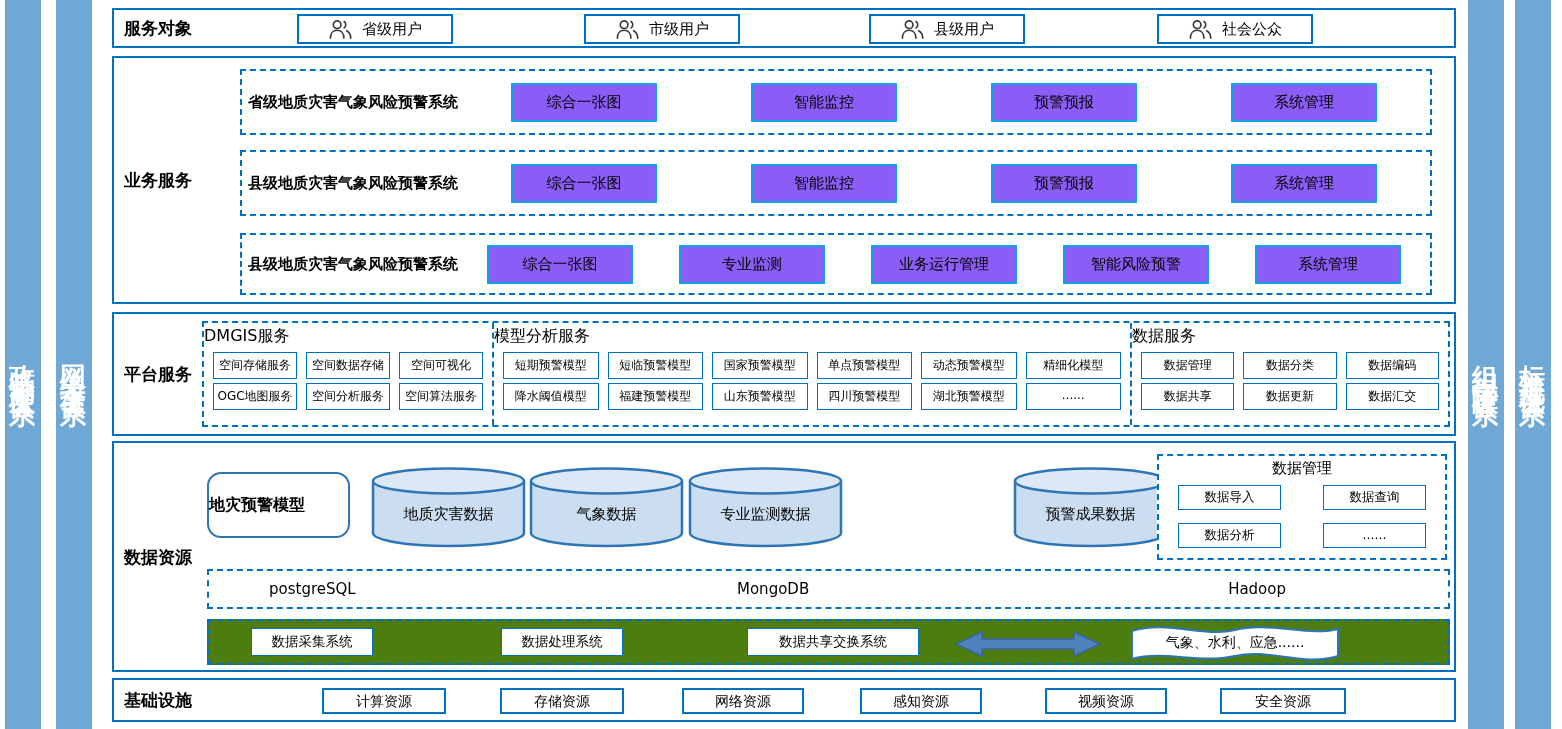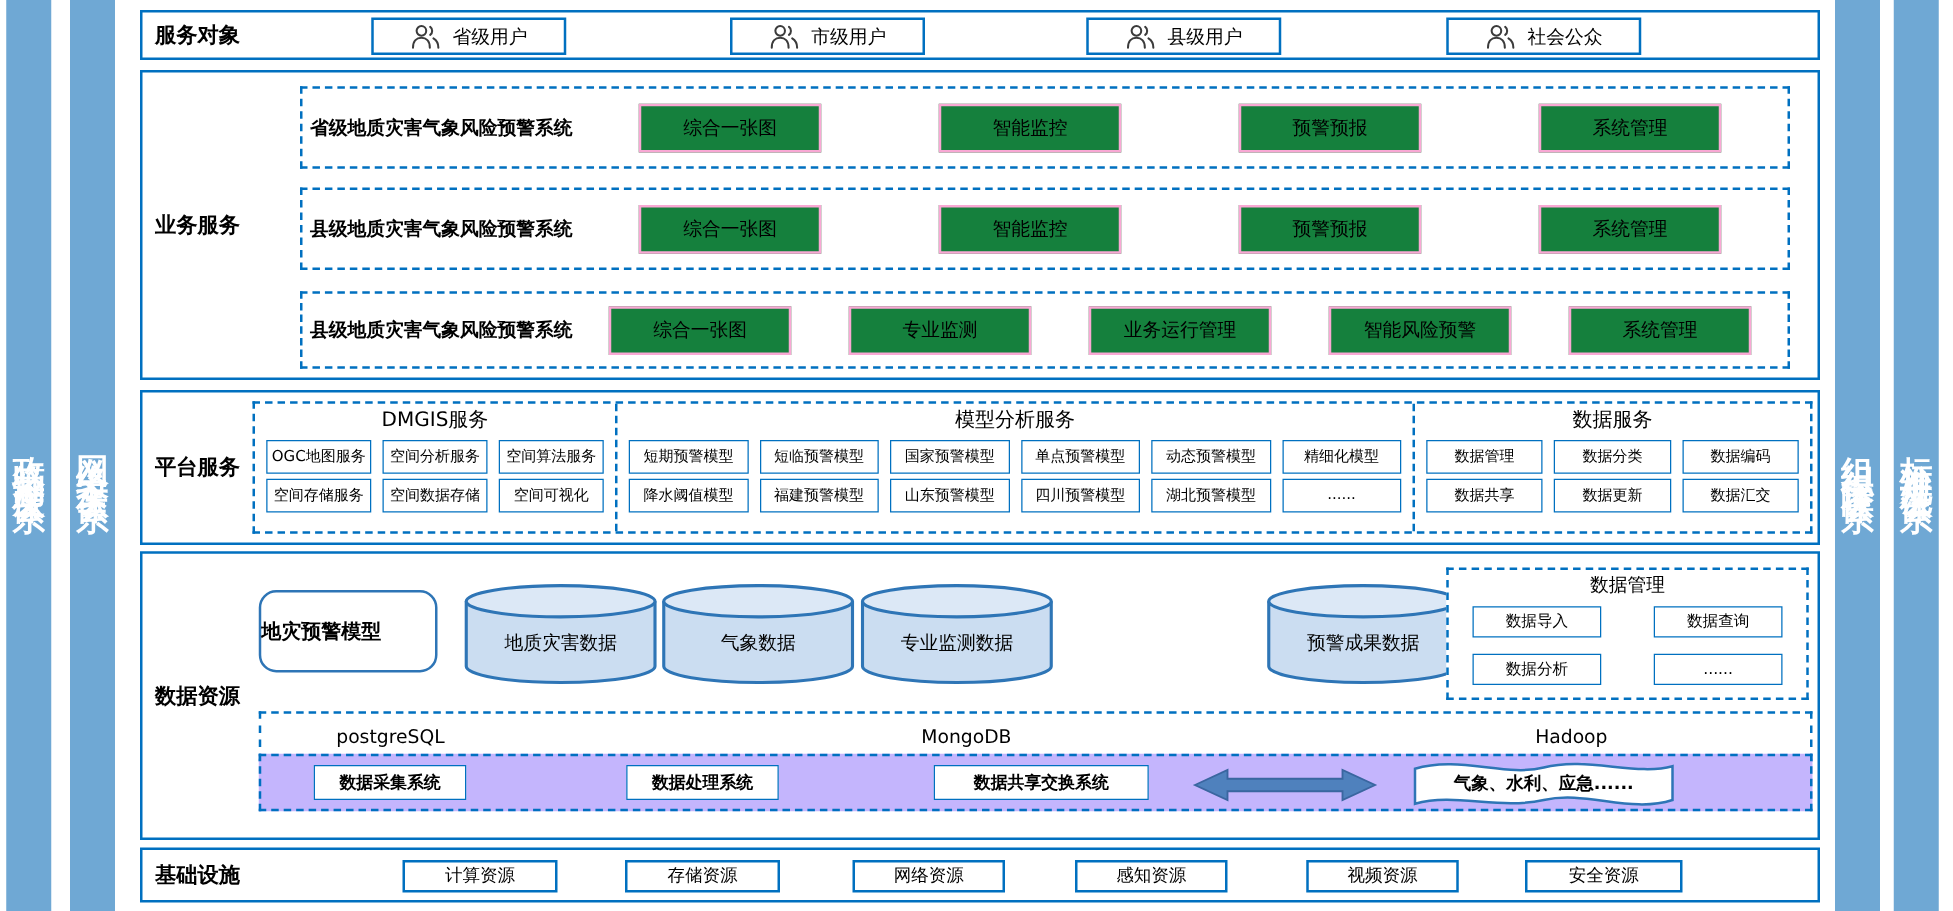--- a/index.html
+++ b/index.html
@@ -44,34 +44,34 @@
   .biz-row {
     position:absolute; left:126px; width:1192px; border:2px dashed #0070C0;
     display:flex; align-items:center; background:#fff;
   }
   #biz-row-0 { top:11px; height:66px; }
   #biz-row-1 { top:92px; height:66px; }
   #biz-row-2 { top:175px; height:62px; }
   .biz-title { flex:0 0 222px; padding-left:6px; font-weight:bold; font-size:15px; }
   .biz-btns { flex:1; display:flex; justify-content:space-around; align-items:center; padding-right:6px; }
   .btn {
-    min-width:146px; border:2px solid #f9a8d4; background:#15803d;
+    min-width:146px; border:2px solid #0ea5e9; background:#8b5cf6;
     text-align:center; padding:8px 4px; font-size:15px; white-space:nowrap;
   }
 
   
   .plat-wrap {
     position:absolute; left:88px; top:7px; width:1248px; height:106px;
     border:2px dashed #0070C0; display:flex; background:#fff;
   }
   .plat-group { display:flex; flex-direction:column; padding:1px 0 2px; }
   #plat-g0 { width:288px; }
   #plat-g1 { width:638px; border-left:2px dashed #0070C0; }
   #plat-g2 { flex:1; border-left:2px dashed #0070C0; }
-  .plat-title { text-align:center; font-size:16px; padding:2px 0 1px; }
+  .plat-title { text-align:left; font-size:16px; padding:2px 0 1px; }
   .plat-row { display:flex; margin:4px 9px 0; gap:9px; }
   .sbtn {
     flex:1; border:1.5px solid #0070C0; background:#fff; text-align:center;
     font-size:12px; padding:4px 1px; white-space:nowrap; overflow:hidden;
   }
 
   
   .model-box {
     position:absolute; left:93px; top:29px; width:143px; height:66px;
     border:2.5px solid #2E75B6; border-radius:14px; background:#fff;
@@ -80,21 +80,21 @@
   .cyl { position:absolute; top:22px; width:157px; height:86px; }
   .cyl svg { position:absolute; inset:0; }
   .cyl-label { position:absolute; left:0; right:0; top:40px; text-align:center; font-size:15px; }
   .dm-box { position:absolute; left:1043px; top:11px; width:290px; height:106px; border:2px dashed #0070C0; background:#fff; }
   .dm-title { text-align:center; font-size:15px; padding-top:3px; }
   .dm-grid { display:grid; grid-template-columns:1fr 1fr; gap:13px 42px; padding:7px 19px 0; }
   .dm-btn { border:1.5px solid #0070C0; text-align:center; font-size:12.5px; padding:3px 0; background:#fff; }
   .db-box { position:absolute; left:93px; top:126px; width:1243px; height:40px; border:2px dashed #0070C0; background:#fff; }
   .db-name { position:absolute; top:50%; transform:translateY(-50%); font-size:15px; }
   #db-pg { left:60px; } #db-mongo { left:528px; } #db-hadoop { right:162px; }
-  .flow-box { position:absolute; left:93px; top:160px; width:1243px; height:46px; border:2px dashed #0070C0; background:#c4b5fd;font-weight:bold; }
+  .flow-box { position:absolute; left:93px; top:176px; width:1243px; height:46px; border:2px dashed #0070C0; background:#4d7c0f; }
   .fbtn {
     position:absolute; top:50%; transform:translateY(-50%);
     border:1.5px solid #0070C0; background:#fff; text-align:center; font-size:13.5px; padding:4px 4px; white-space:nowrap;
   }
   #fbtn-collect { left:42px;  width:122px; }
   #fbtn-process { left:292px; width:122px; }
   #fbtn-share   { left:538px; width:172px; }
   .flow-arrow { position:absolute; left:745px; top:8px; }
   .tape { position:absolute; left:920px; top:2px; width:212px; height:42px; }
   .tape svg { position:absolute; inset:0; }
@@ -197,28 +197,28 @@
   </div>
 </div>
 
 <div class="sec" id="sec-plat">
   <div class="sec-label">平台服务</div>
   <div class="plat-wrap">
 
     <div class="plat-group" id="plat-g0">
       <div class="plat-title">DMGIS服务</div>
       <div class="plat-row">
+        <div class="sbtn">空间存储服务</div>
+        <div class="sbtn">空间数据存储</div>
+        <div class="sbtn">空间可视化</div>
+      </div>
+      <div class="plat-row">
         <div class="sbtn">OGC地图服务</div>
         <div class="sbtn">空间分析服务</div>
         <div class="sbtn">空间算法服务</div>
-      </div>
-      <div class="plat-row">
-        <div class="sbtn">空间存储服务</div>
-        <div class="sbtn">空间数据存储</div>
-        <div class="sbtn">空间可视化</div>
       </div>
     </div>
 
     <div class="plat-group" id="plat-g1">
       <div class="plat-title">模型分析服务</div>
       <div class="plat-row">
         <div class="sbtn">短期预警模型</div>
         <div class="sbtn">短临预警模型</div>
         <div class="sbtn">国家预警模型</div>
         <div class="sbtn">单点预警模型</div>

